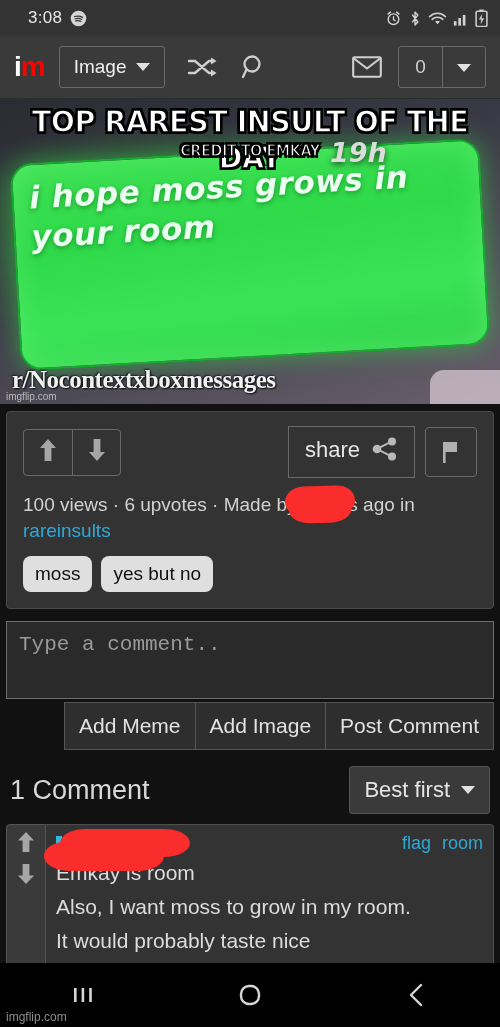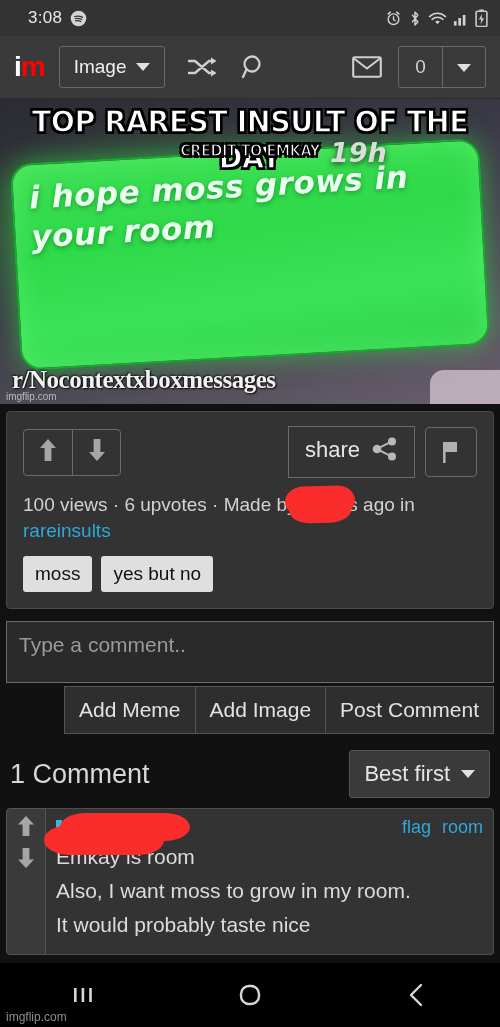--- a/index.html
+++ b/index.html
@@ -99,27 +99,27 @@
   .share-btn {
     display: flex; gap: 12px; border: 1px solid #6a6a6a; border-radius: 0;
     color: #e6e6e6; font-size: 22px; padding: 10px 16px; cursor: pointer;
   }
   .flag-btn { border: 1px solid #6a6a6a; border-radius: 4px; padding: 12px 14px; margin-left: 10px; cursor: pointer; line-height:0; }
   .meta { color: #d2d2d2; font-size: 19px; line-height: 1.35; padding: 8px 16px 0; position: relative; }
   .meta a { color: #2fa8d8; text-decoration: none; }
   .redact-1 { position: absolute; left: 278px; top: 2px; width: 70px; height: 30px; background: #fb2c2c; border-radius: 22px/18px; transform: rotate(-2deg); }
   .redact-1:after { content:""; position:absolute; left: 4px; top: 11px; width: 62px; height: 26px; background:#fb2c2c; border-radius: 26px/16px; }
   .tags { display: flex; gap: 9px; padding: 13px 16px 16px; }
-  .tag { background: #dfdfdf; color: #111; font-size: 19px; padding: 7px 12px; border-radius: 3px; cursor: pointer; }
+  .tag { background: #dfdfdf; color: #111; font-size: 19px; padding: 7px 12px; border-radius: 8px; cursor: pointer; }
 
   
   .comment-form { margin: 12px 6px 0; }
   .comment-box {
-    width: 100%; height: 62px; background: #2a2a2a; border: 1px solid #6d6d6d;
-    color: #9a9a9a; font-size: 21px; font-family: Liberation Sans, sans-serif;
+    width: 100%; height: 78px; background: #2a2a2a; border: 1px solid #6d6d6d;
+    color: #9a9a9a; font-size: 21px; font-family: Liberation Mono, monospace;
     padding: 11px 12px; resize: none; outline: none;
   }
   .comment-box::placeholder { color: #9a9a9a; }
   .form-btns { display: flex; justify-content: flex-end; margin-top: -1px; }
   .form-btn {
     background: #2e2e2e; border: 1px solid #555; color: #e2e2e2; font-size: 21px;
     padding: 11px 14px; cursor: pointer; margin-left: -1px;
   }
 
   

